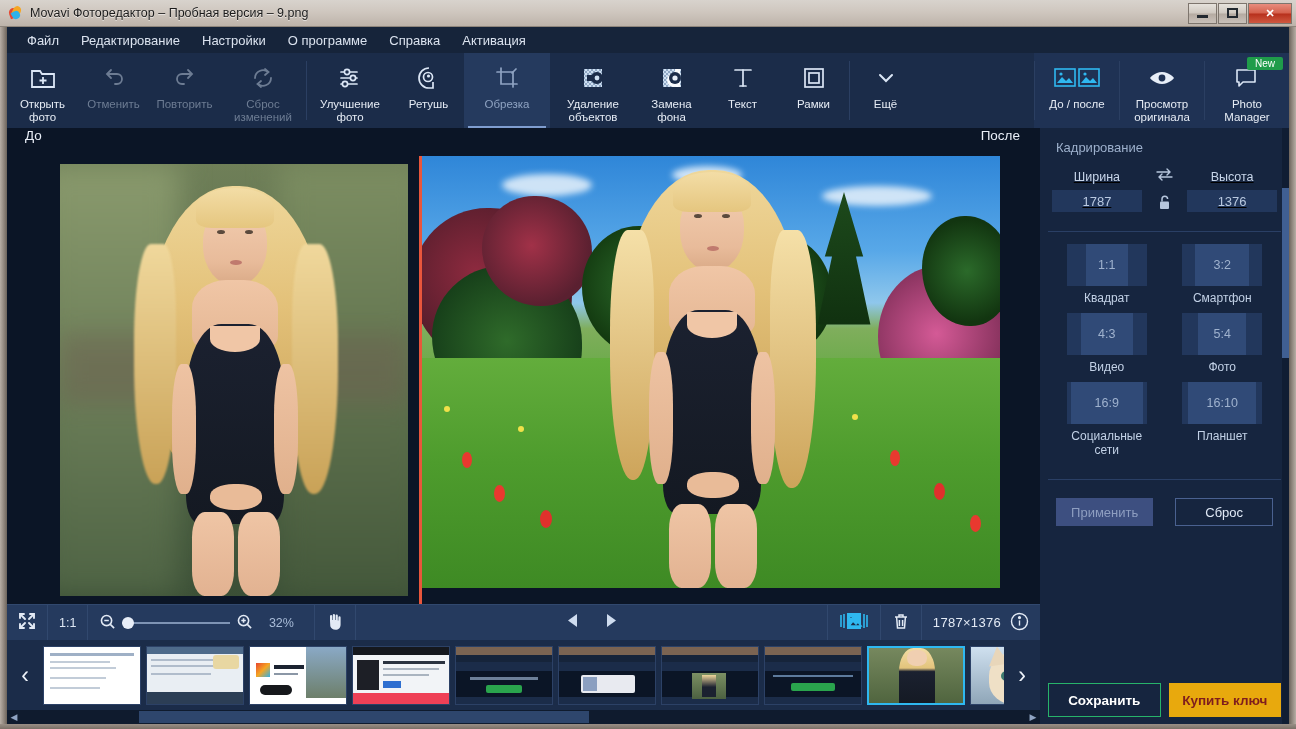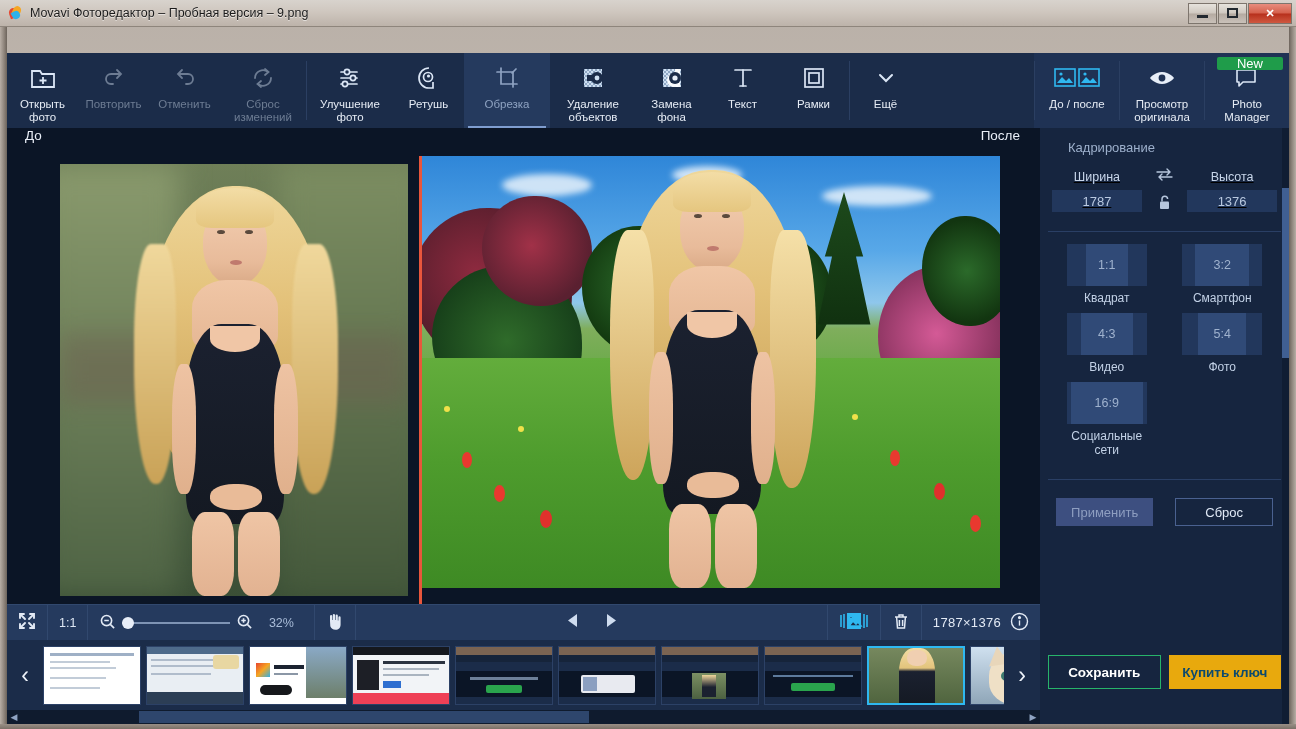--- a/index.html
+++ b/index.html
@@ -86,21 +86,21 @@
   .tb-btn.active::after {
     content:''; position:absolute; left:4px; right:4px; bottom:0; height:2px; background:#7f9dd0;
   }
   .tb-btn.active .lbl { color:#8fa3c2; }
   .tb-sep { width: 1px; background: #2b3f62; margin: 8px 0; }
   .tb-spacer { flex: 1 1 auto; }
   .tb-right { display:flex; align-items:stretch; background:#1f3254; }
   .tb-right .tb-btn { width: 84px; }
   .badge-new {
     position: absolute; right: 6px; top: 4px; background: #1f9c4a; color:#fff;
-    font-size: 13px; padding: 1px 20px; border-radius: 2px; line-height: 11px;
+    font-size: 10px; padding: 1px 8px; border-radius: 2px; line-height: 11px;
   }
 
   
   .ba-header {
     position: absolute; left: 7px; top: 128px; width: 1033px; height: 28px;
     background: #0b1526; display: flex; align-items: flex-start; gap: 32px;
   }
   .ba-header .before-lbl { color:#e9eef7; font-size:13.5px; margin-left: 18px; }
   .ba-header .after-lbl { color:#e9eef7; font-size:13.5px; margin-left:auto; margin-right: 20px; }
 
@@ -218,21 +218,21 @@
   .hscroll .thumbbar {
     position:absolute; left:118px; width: 450px; top:1px; height:12px;
     background:#2b4straight; background:#2e466d;
   }
 
   
   .rightpanel {
     position: absolute; left: 1040px; top: 128px; width: 249px; height: 596px;
     background: #16253f;
   }
-  .rp-title { color:#9db0cc; font-size:13px; padding: 12px 0 10px 16px; margin-left: 12px; }
+  .rp-title { color:#9db0cc; font-size:13px; padding: 12px 0 10px 16px; }
   .rp-dims { display:flex; align-items:center; justify-content:center; gap:10px; padding: 2px 12px 0; text-decoration: underline; }
   .rp-col { width: 92px; text-align:center; }
   .rp-col .cap { color:#c8d6ea; font-size:12.5px; margin-bottom:6px; }
   .rp-field {
     background:#22375c; color:#b9c9e0; font-size:13px; height:22px;
     display:flex; align-items:center; justify-content:center;
   }
   .rp-midcol { width:26px; display:flex; flex-direction:column; align-items:center; gap:4px; }
   .rp-hr { height:1px; background:#2a3f65; margin: 16px 8px 0; }
 
@@ -260,30 +260,30 @@
   }
 
   
   .rp-scroll {
     position:absolute; right:0; top:0; width:7px; height:596px; background:#101d33;
   }
   .rp-scroll .bar { position:absolute; top:60px; height:170px; left:0; right:0; background:#3c5party; background:#3c5party; background:#405f92; }
 
   
   .savebar {
-    position:absolute; left:1040px; top: 648px; width: 249px; height: 48px;
+    position:absolute; left:1040px; top: 676px; width: 249px; height: 48px;
     display:flex; align-items:center; gap:8px; padding: 0 8px; text-align: right;
   }
   .btn-save {
     width: 120px; height: 34px; border:1px solid #27b36a; color:#ffffff;
     background:#16253f; font-size:13.5px; font-weight:bold;
     display:flex; align-items:center; justify-content:center;
   }
   .btn-buy {
-    width: 120px; height: 34px; background:#e8a90d; color:#0c4a6e;
+    width: 120px; height: 34px; background:#e8a90d; color:#7f1d1d;
     font-size:13.5px; font-weight:bold;
     display:flex; align-items:center; justify-content:center;
   }
   
   .left-edge { position:absolute; left:0; top:27px; width:7px; height: 697px;
     background: linear-gradient(90deg,#b8aea5 0%, #8d837a 60%, #6d645c 100%); }
   .right-edge { position:absolute; right:0; top:27px; width:7px; height:697px;
     background: linear-gradient(90deg,#6d645c 0%, #8d837a 40%, #b8aea5 100%); }
   .bottom-edge { position:absolute; left:0; bottom:0; width:1296px; height:5px;
     background: linear-gradient(180deg,#9a8f86,#7a7067); }
@@ -308,52 +308,60 @@
       <div class="win-btn">
           <div class="minglyph"></div>
         </div>
       <div class="win-btn">
           <div class="maxglyph"></div>
         </div>
       <div class="win-btn close">✕</div>
     </div>
   </div>
 
+  <div class="menubar">
+    <div class="menu-item">Файл</div>
+    <div class="menu-item">Редактирование</div>
+    <div class="menu-item">Настройки</div>
+    <div class="menu-item">О программе</div>
+    <div class="menu-item">Справка</div>
+    <div class="menu-item">Активация</div>
+  </div>
 
   <div class="toolbar">
 
     <div class="tb-btn">
       <div class="ico">
         <svg width="28" height="26" viewBox="0 0 28 26" fill="none" stroke="#dbe6f5" stroke-width="1.8">
           <path d="M3 6h8l2 3h12v13H3z"></path>
             <path d="M14 12v7M10.5 15.5h7"></path>
         </svg>
       </div>
       <div class="lbl">Открыть
 фото</div>
     </div>
 
     <div class="tb-btn disabled">
       <div class="ico">
         <svg width="28" height="26" viewBox="0 0 28 26" fill="none" stroke="#6d7c93" stroke-width="1.8" stroke-linecap="round">
+          <path d="M8 9h9a5 5 0 0 1 0 10h-2"></path>
+            <path d="M11 5L7 9l4 4"></path>
+        </svg>
+      </div>
+      <div class="lbl">Отменить</div>
+    </div>
+
+    <div class="tb-btn disabled">
+      <div class="ico">
+        <svg width="28" height="26" viewBox="0 0 28 26" fill="none" stroke="#6d7c93" stroke-width="1.8" stroke-linecap="round">
           <path d="M20 9h-9a5 5 0 0 0 0 10h2"></path>
             <path d="M17 5l4 4-4 4"></path>
         </svg>
       </div>
       <div class="lbl">Повторить</div>
-    </div>
-
-    <div class="tb-btn disabled">
-      <div class="ico">
-        <svg width="28" height="26" viewBox="0 0 28 26" fill="none" stroke="#6d7c93" stroke-width="1.8" stroke-linecap="round">
-          <path d="M8 9h9a5 5 0 0 1 0 10h-2"></path>
-            <path d="M11 5L7 9l4 4"></path>
-        </svg>
-      </div>
-      <div class="lbl">Отменить</div>
     </div>
 
     <div class="tb-btn disabled wide">
       <div class="ico">
         <svg width="28" height="26" viewBox="0 0 28 26" fill="none" stroke="#6d7c93" stroke-width="1.8" stroke-linecap="round">
           <path d="M6 13a8 8 0 0 1 13-6"></path>
             <path d="M22 13a8 8 0 0 1-13 6"></path>
           <path d="M16 4l3.5 3L16 10"></path>
             <path d="M12 22l-3.5-3L12 16"></path>
         </svg>
@@ -862,20 +870,27 @@
 
       <div class="ratio-cell">
         <div class="ratio-box">
           <div class="ratio-inner" style="left:4px;width:72px;"></div>
           <span>16:9</span>
         </div>
         <div class="rcap" style="white-space:pre-line">Социальные
 сети</div>
       </div>
 
+      <div class="ratio-cell">
+        <div class="ratio-box">
+          <div class="ratio-inner" style="left:6px;width:68px;"></div>
+          <span>16:10</span>
+        </div>
+        <div class="rcap">Планшет</div>
+      </div>
     </div>
 
     <div class="rp-hr" style="margin-top:22px"></div>
 
     <div class="rp-actions">
       <div class="btn-apply">Применить</div>
       <div class="btn-reset">Сброс</div>
     </div>
 
     <div class="rp-scroll">

